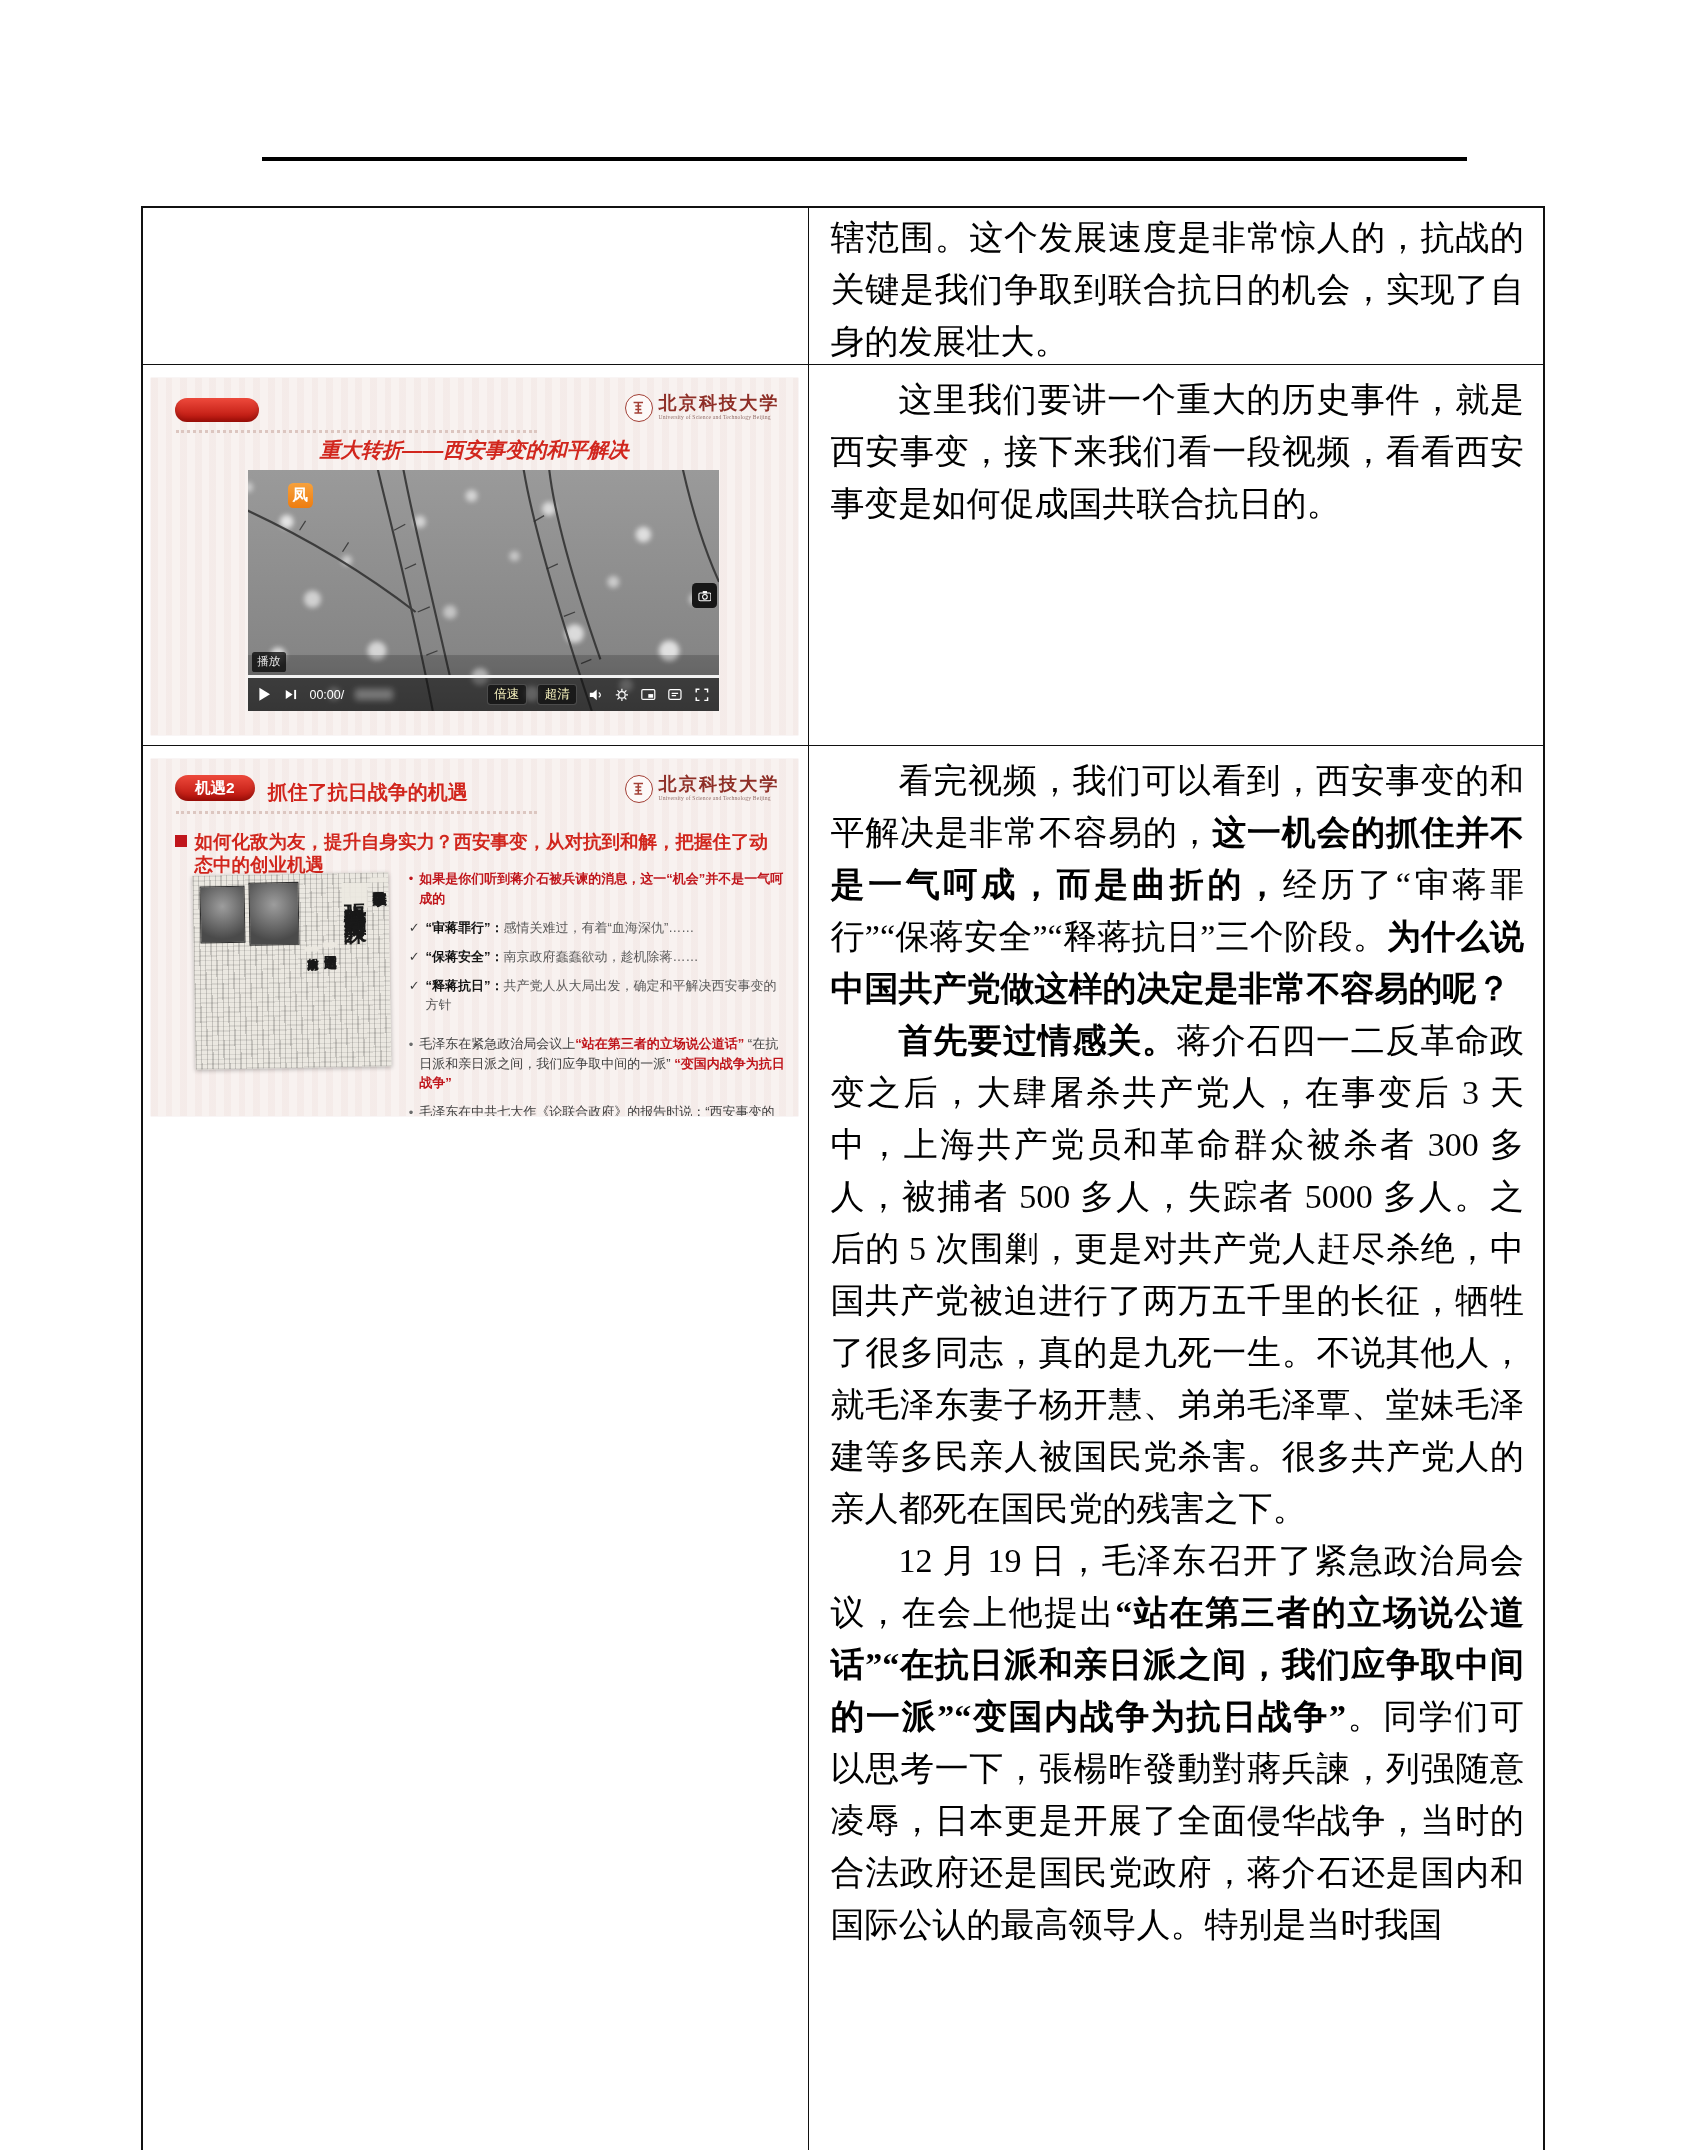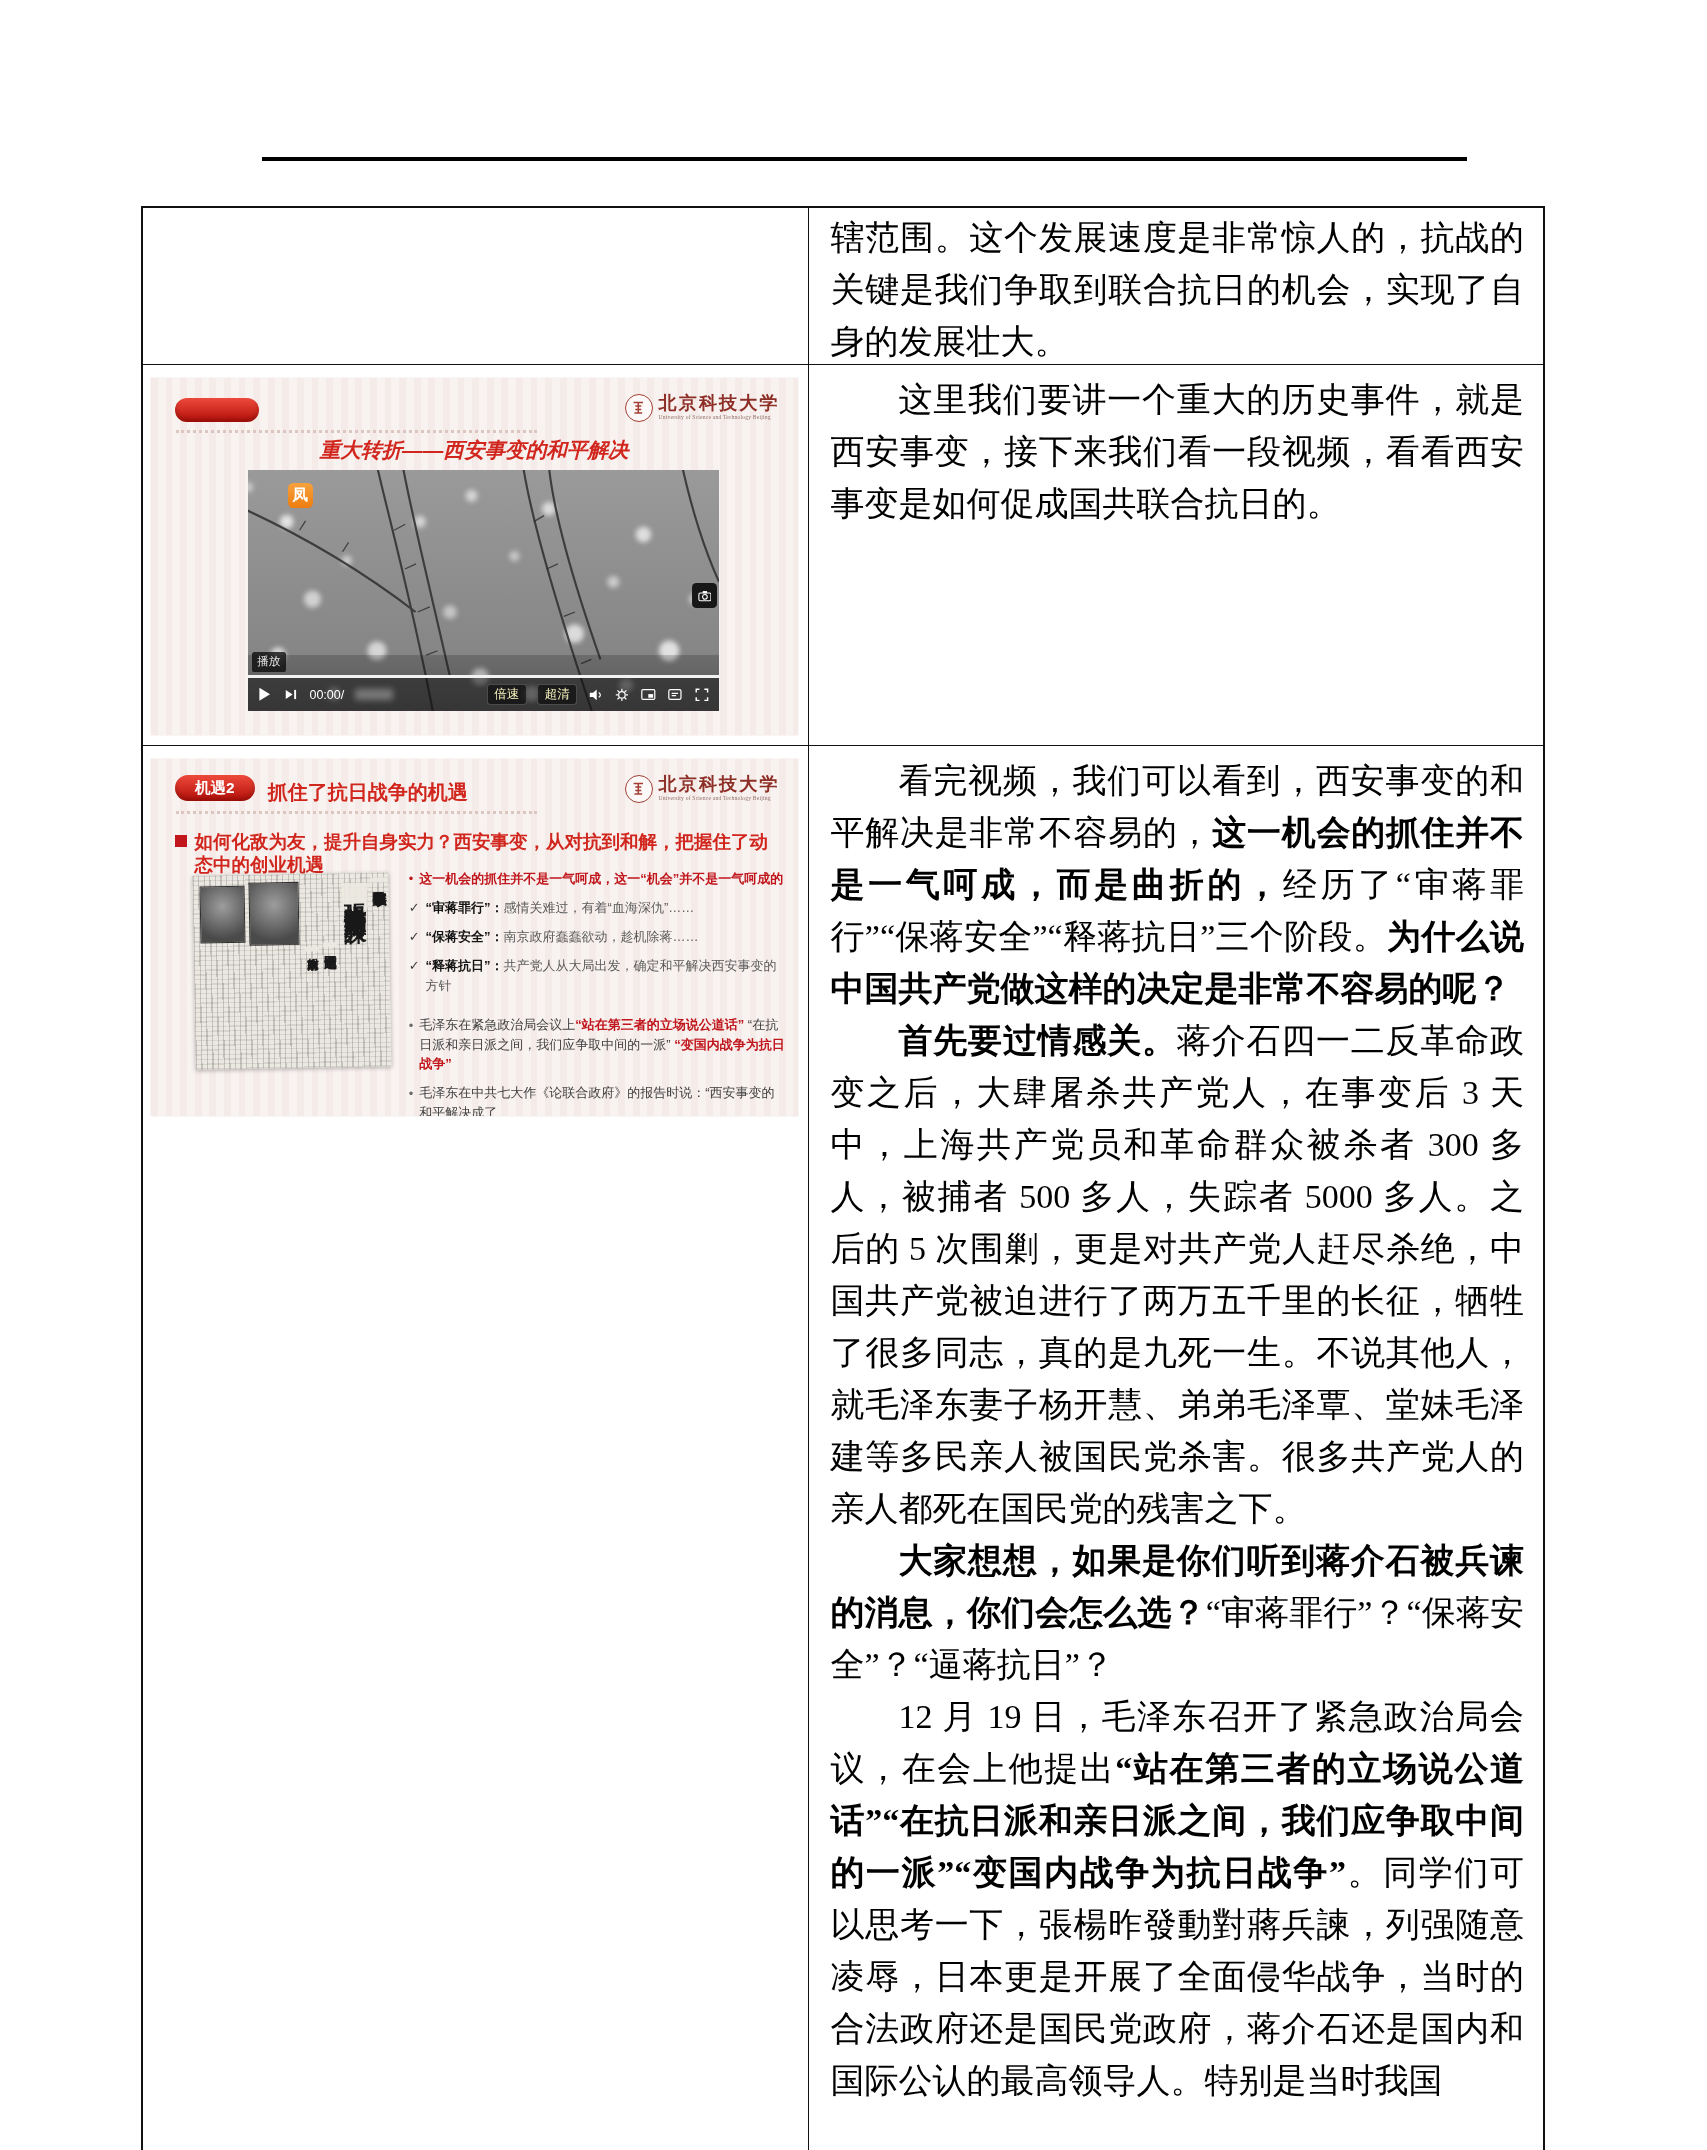--- a/index.html
+++ b/index.html
@@ -309,21 +309,21 @@
         <div class="p-port p2"></div>
         <div class="p-col ph-r">爭取中華民族生存</div>
         <div class="p-col ph-main">張楊昨發動對蔣兵諫</div>
         <div class="p-col ph-s1">通電全國</div>
         <div class="p-col ph-s2">改組南京政府</div>
       </div>
 
       <div class="sbullets">
         <div class="sb red1">
           <span class="dot">•</span>
-          <span class="txt">这一机会的抓住并不是一气呵成，这一“机会”并不是一气呵成的</span>
+          <span class="txt">如果是你们听到蒋介石被兵谏的消息，这一“机会”并不是一气呵成的</span>
         </div>
         <div class="sb chk">
           <span class="ck">✓</span>
           <span><span class="lbl">“审蒋罪行”：</span><span class="desc">感情关难过，有着“血海深仇”……</span></span>
         </div>
         <div class="sb chk">
           <span class="ck">✓</span>
           <span><span class="lbl">“保蒋安全”：</span><span class="desc">南京政府蠢蠢欲动，趁机除蒋……</span></span>
         </div>
         <div class="sb chk">
@@ -338,17 +338,16 @@
           <span class="dot">•</span>
           <span class="mtxt"><span>毛泽东在中共七大作《论联合政府》的报告时说：“西安事变的和平解决成了</span></span>
         </div>
       </div>
     </div>
   </div>
 
   <div class="cell cr">
     <p class="para indent"><span>看完视频，我们可以看到，西安事变的和平解决是非常不容易的，</span><span class="s-b">这一机会的抓住并不是一气呵成，而是曲折的，</span><span>经历了“审蒋罪行”“保蒋安全”“释蒋抗日”三个阶段。</span><span class="s-b">为什么说中国共产党做这样的决定是非常不容易的呢？</span></p>
     <p class="para indent"><span class="s-b">首先要过情感关。</span><span>蒋介石四一二反革命政变之后，大肆屠杀共产党人，在事变后 3 天中，上海共产党员和革命群众被杀者 300 多人，被捕者 500 多人，失踪者 5000 多人。之后的 5 次围剿，更是对共产党人赶尽杀绝，中国共产党被迫进行了两万五千里的长征，牺牲了很多同志，真的是九死一生。不说其他人，就毛泽东妻子杨开慧、弟弟毛泽覃、堂妹毛泽建等多民亲人被国民党杀害。很多共产党人的亲人都死在国民党的残害之下。</span></p>
-    <p class="para indent"><span class="s-b">大家想想，如果是你们听到蒋介石被兵谏的消息，你们会怎么选？</span><span>“审蒋罪行”？“保蒋安全”？“逼蒋抗日”？</span></p>
     <p class="para indent"><span>12 月 19 日，毛泽东召开了紧急政治局会议，在会上他提出</span><span class="s-b">“站在第三者的立场说公道话”“在抗日派和亲日派之间，我们应争取中间的一派”“变国内战争为抗日战争”</span><span>。同学们可以思考一下，張楊昨發動對蔣兵諫，列强随意凌辱，日本更是开展了全面侵华战争，当时的合法政府还是国民党政府，蒋介石还是国内和国际公认的最高领导人。特别是当时我国</span></p>
   </div>
 </div>
 
 
 </body></html>

